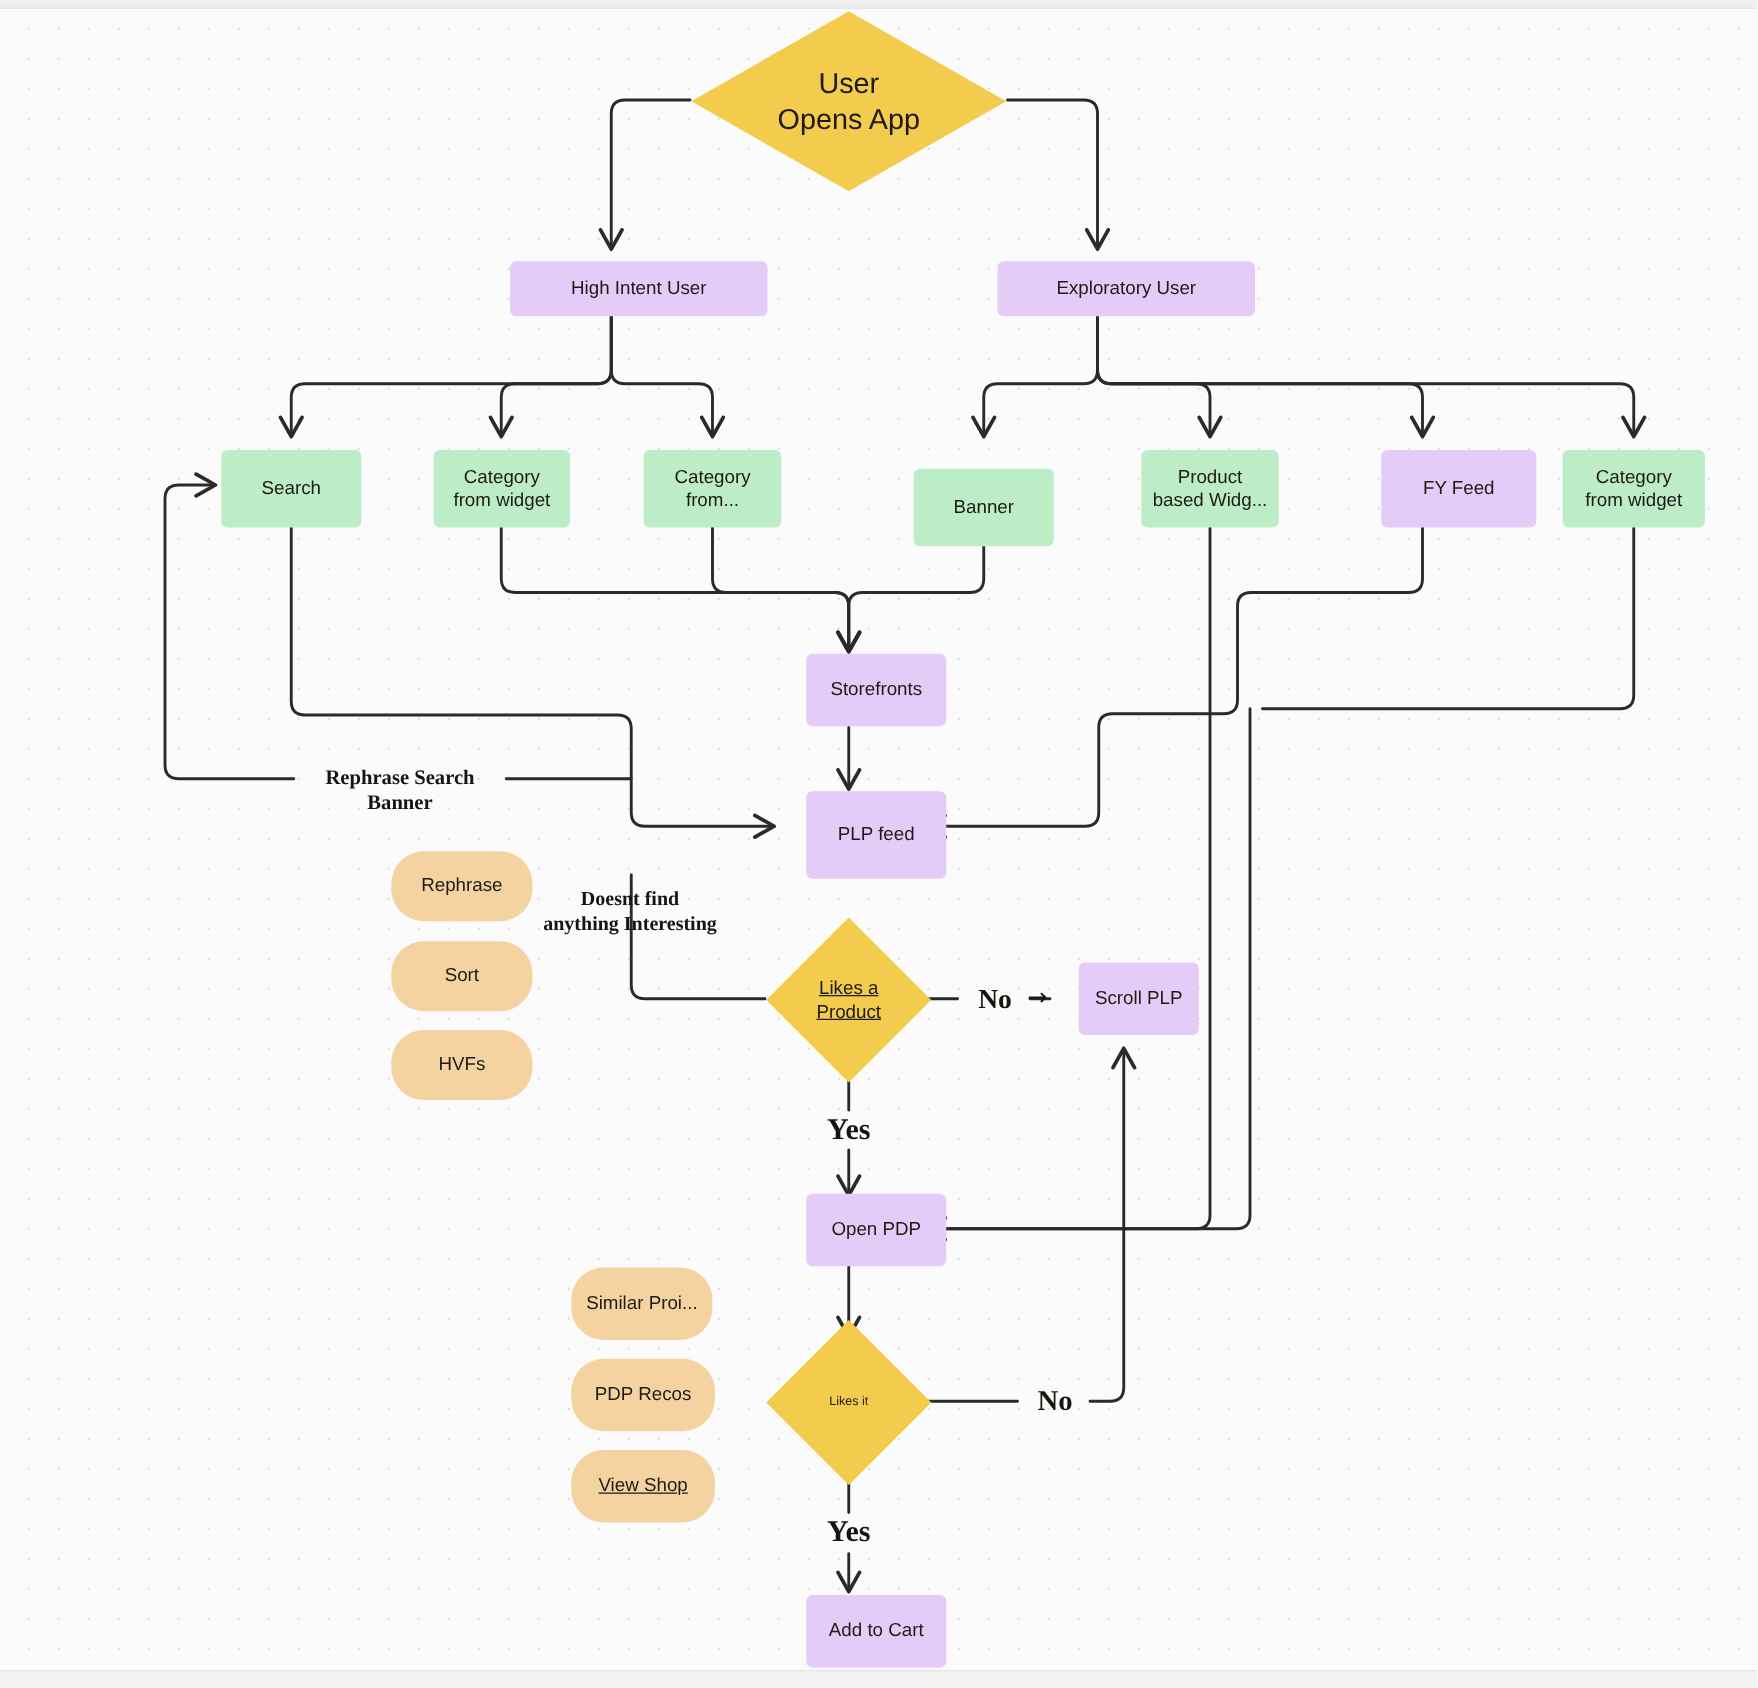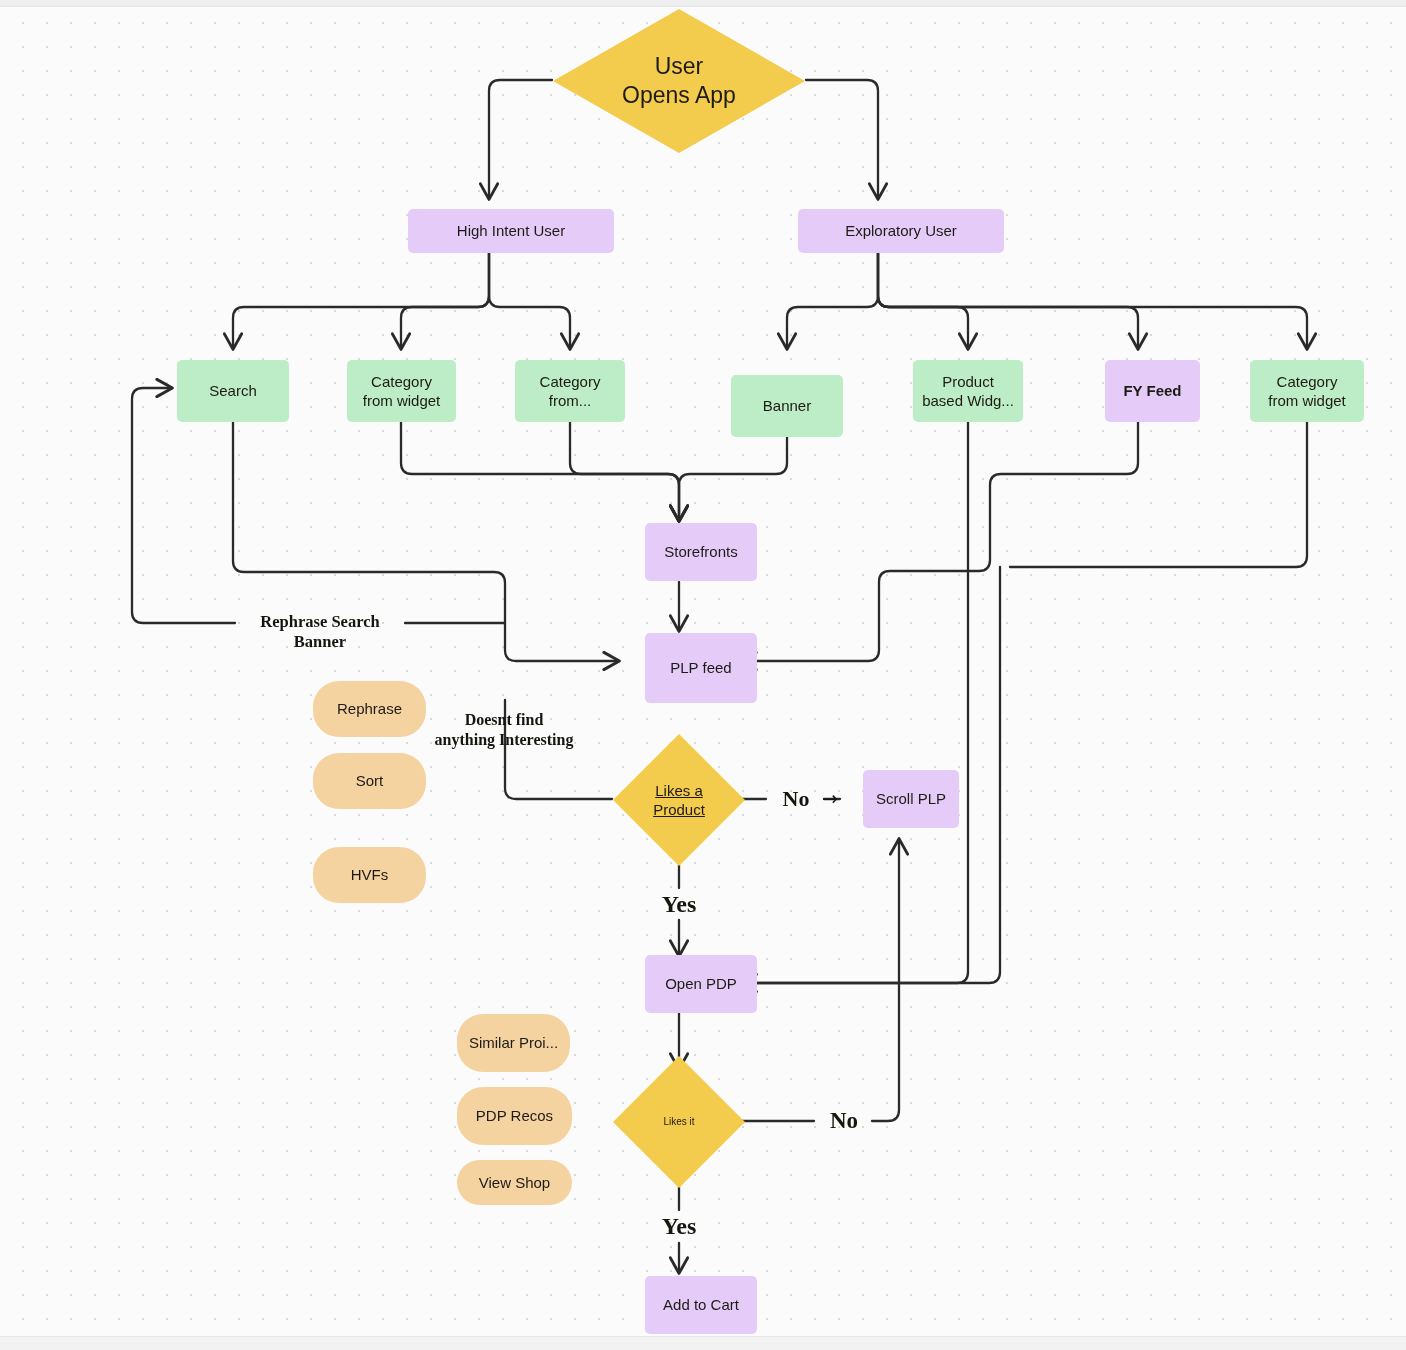--- a/index.html
+++ b/index.html
@@ -135,21 +135,21 @@
 
 <div class="node rect green" style="left:731px;top:360px;width:112px;height:62px;margin-top:15px;">
   <span>Banner</span>
 </div>
 
 <div class="node rect green" style="left:913px;top:360px;width:110px;height:62px;">
   <span>Product
 based Widg...</span>
 </div>
 
-<div class="node rect lav" style="left:1083px;top:360px;width:95px;height:62px;font-weight:bold;">
+<div class="node rect lav" style="left:1083px;top:360px;width:124px;height:62px;">
   <span>FY Feed</span>
 </div>
 
 <div class="node rect green" style="left:1250px;top:360px;width:114px;height:62px;">
   <span>Category
 from widget</span>
 </div>
 
 <div class="node rect lav" style="left:623px;top:523px;width:112px;height:58px;">
   <span>Storefronts</span>
@@ -160,21 +160,21 @@
 </div>
 
 <div class="node pill orange" style="left:313px;top:681px;width:113px;height:56px;">
   <span>Rephrase</span>
 </div>
 
 <div class="node pill orange" style="left:313px;top:753px;width:113px;height:56px;">
   <span>Sort</span>
 </div>
 
-<div class="node pill orange" style="left:313px;top:824px;width:113px;height:56px;margin-top:23px;">
+<div class="node pill orange" style="left:313px;top:824px;width:113px;height:56px;">
   <span>HVFs</span>
 </div>
 
 <div class="node diamond" style="left:612px;top:733px;width:134px;height:134px;text-decoration:underline;">
   <svg width="134" height="134" style="position:absolute;left:0;top:0;">
     <polygon points="67,1 133,67 67,133 1,67" fill="#f3cb4d"></polygon>
   </svg>
   <span class="dlabel" style="font-size:15px;">Likes a
 Product</span>
 </div>
@@ -188,21 +188,21 @@
 </div>
 
 <div class="node pill orange" style="left:457px;top:1014px;width:113px;height:58px;">
   <span>Similar Proi...</span>
 </div>
 
 <div class="node pill orange" style="left:457px;top:1087px;width:115px;height:58px;">
   <span>PDP Recos</span>
 </div>
 
-<div class="node pill orange" style="left:457px;top:1160px;width:115px;height:45px;">
+<div class="node pill orange" style="left:457px;top:1160px;width:115px;height:58px;text-decoration:underline;">
   <span>View Shop</span>
 </div>
 
 <div class="node diamond" style="left:612px;top:1055px;width:134px;height:134px;">
   <svg width="134" height="134" style="position:absolute;left:0;top:0;">
     <polygon points="67,1 133,67 67,133 1,67" fill="#f3cb4d"></polygon>
   </svg>
   <span class="dlabel" style="font-size:10px;">Likes it</span>
 </div>
 

